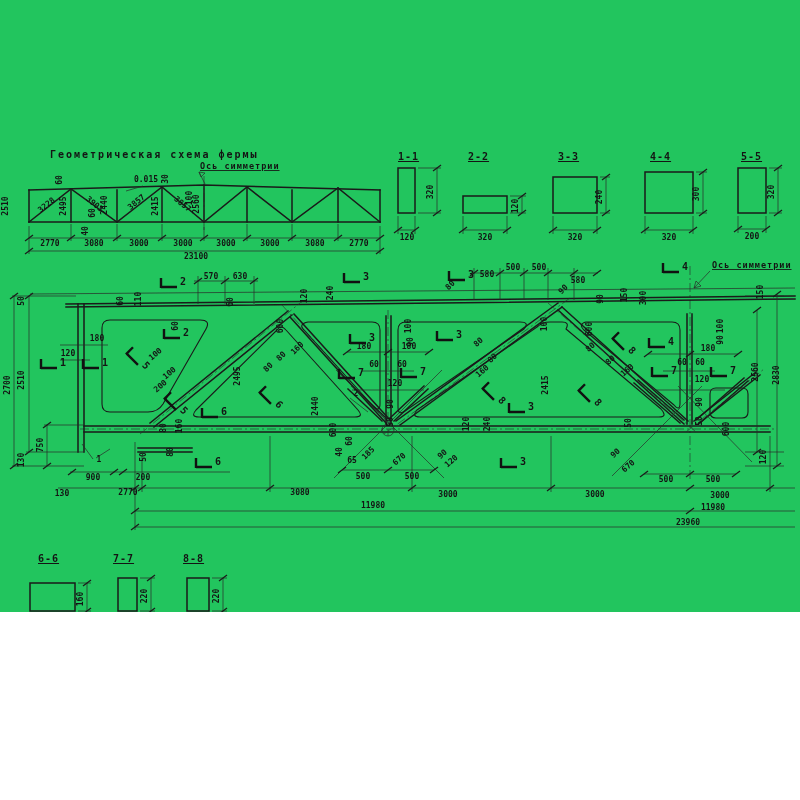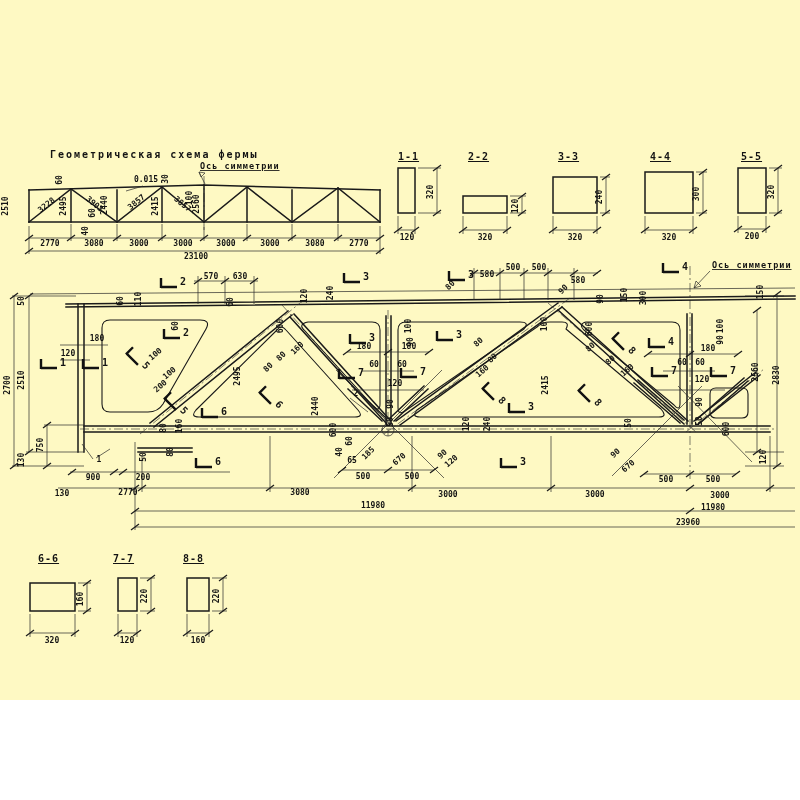--- a/index.html
+++ b/index.html
@@ -1,16 +1,16 @@
 <!DOCTYPE html>
 <html><head>
 <meta charset="utf-8">
 <style>
   html,body{margin:0;padding:0;background:#ffffff;}
-  .page{position:relative;width:800px;height:700px;background:#fef9c3;overflow:hidden;}
+  .page{position:relative;width:800px;height:612px;background:#22c55e;overflow:hidden;}
   svg{position:absolute;left:0;top:0;}
   svg text{font-family:"DejaVu Sans Mono","Liberation Mono",monospace;font-weight:bold;fill:#141414;}
   text.dim{font-size:8px;text-anchor:middle;}
   text.title{font-size:10px;letter-spacing:2px;text-anchor:start;}
   text.axis{font-size:8.5px;text-anchor:start;text-decoration:underline;letter-spacing:1px;}
   text.sec{font-size:10px;text-anchor:start;text-decoration:underline;letter-spacing:1px;}
   text.mark{font-size:10px;text-anchor:start;}
   .th{stroke:#1a1a1a;stroke-width:1.5;fill:none;stroke-linecap:square;}
   .tn{stroke:#2a2a2a;stroke-width:0.7;fill:none;}
   .op{stroke:#1a1a1a;stroke-width:1.1;fill:none;stroke-linejoin:round;}

